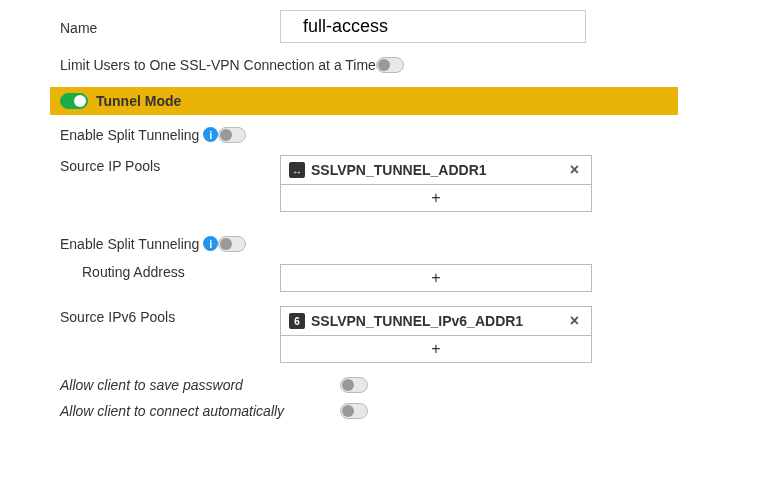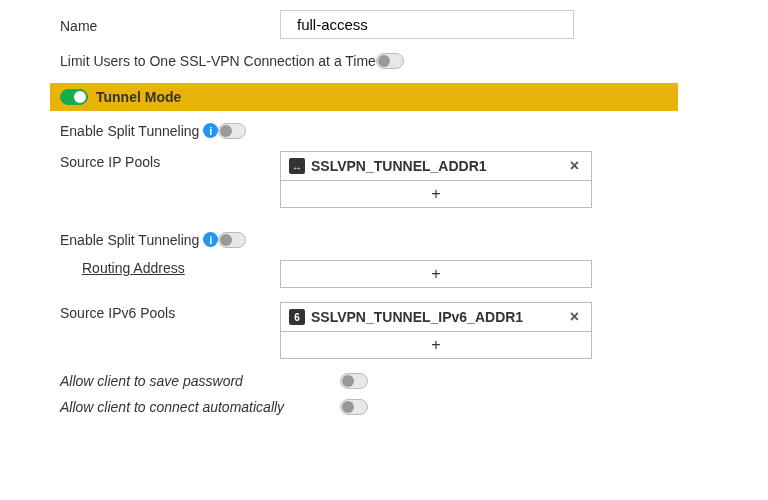--- a/index.html
+++ b/index.html
@@ -24,26 +24,25 @@
   .label {
     width: 220px;
     flex-shrink: 0;
     padding-top: 3px;
   }
   .label-indent {
     width: 220px;
     flex-shrink: 0;
     padding-left: 22px;
     box-sizing: border-box;
-    text-decoration: underline;
   }
   input[type="text"] {
     border: 1px solid #ccc;
-    padding: 5px 16px;
-    font-size: 15px;
+    padding: 5px 22px;
+    font-size: 18px;
     width: 260px;
     font-family: inherit;
   }
   .row-simple {
     display: flex;
     align-items: flex-start;
     margin-bottom: 12px;
   }
   .toggle {
     position: relative;

